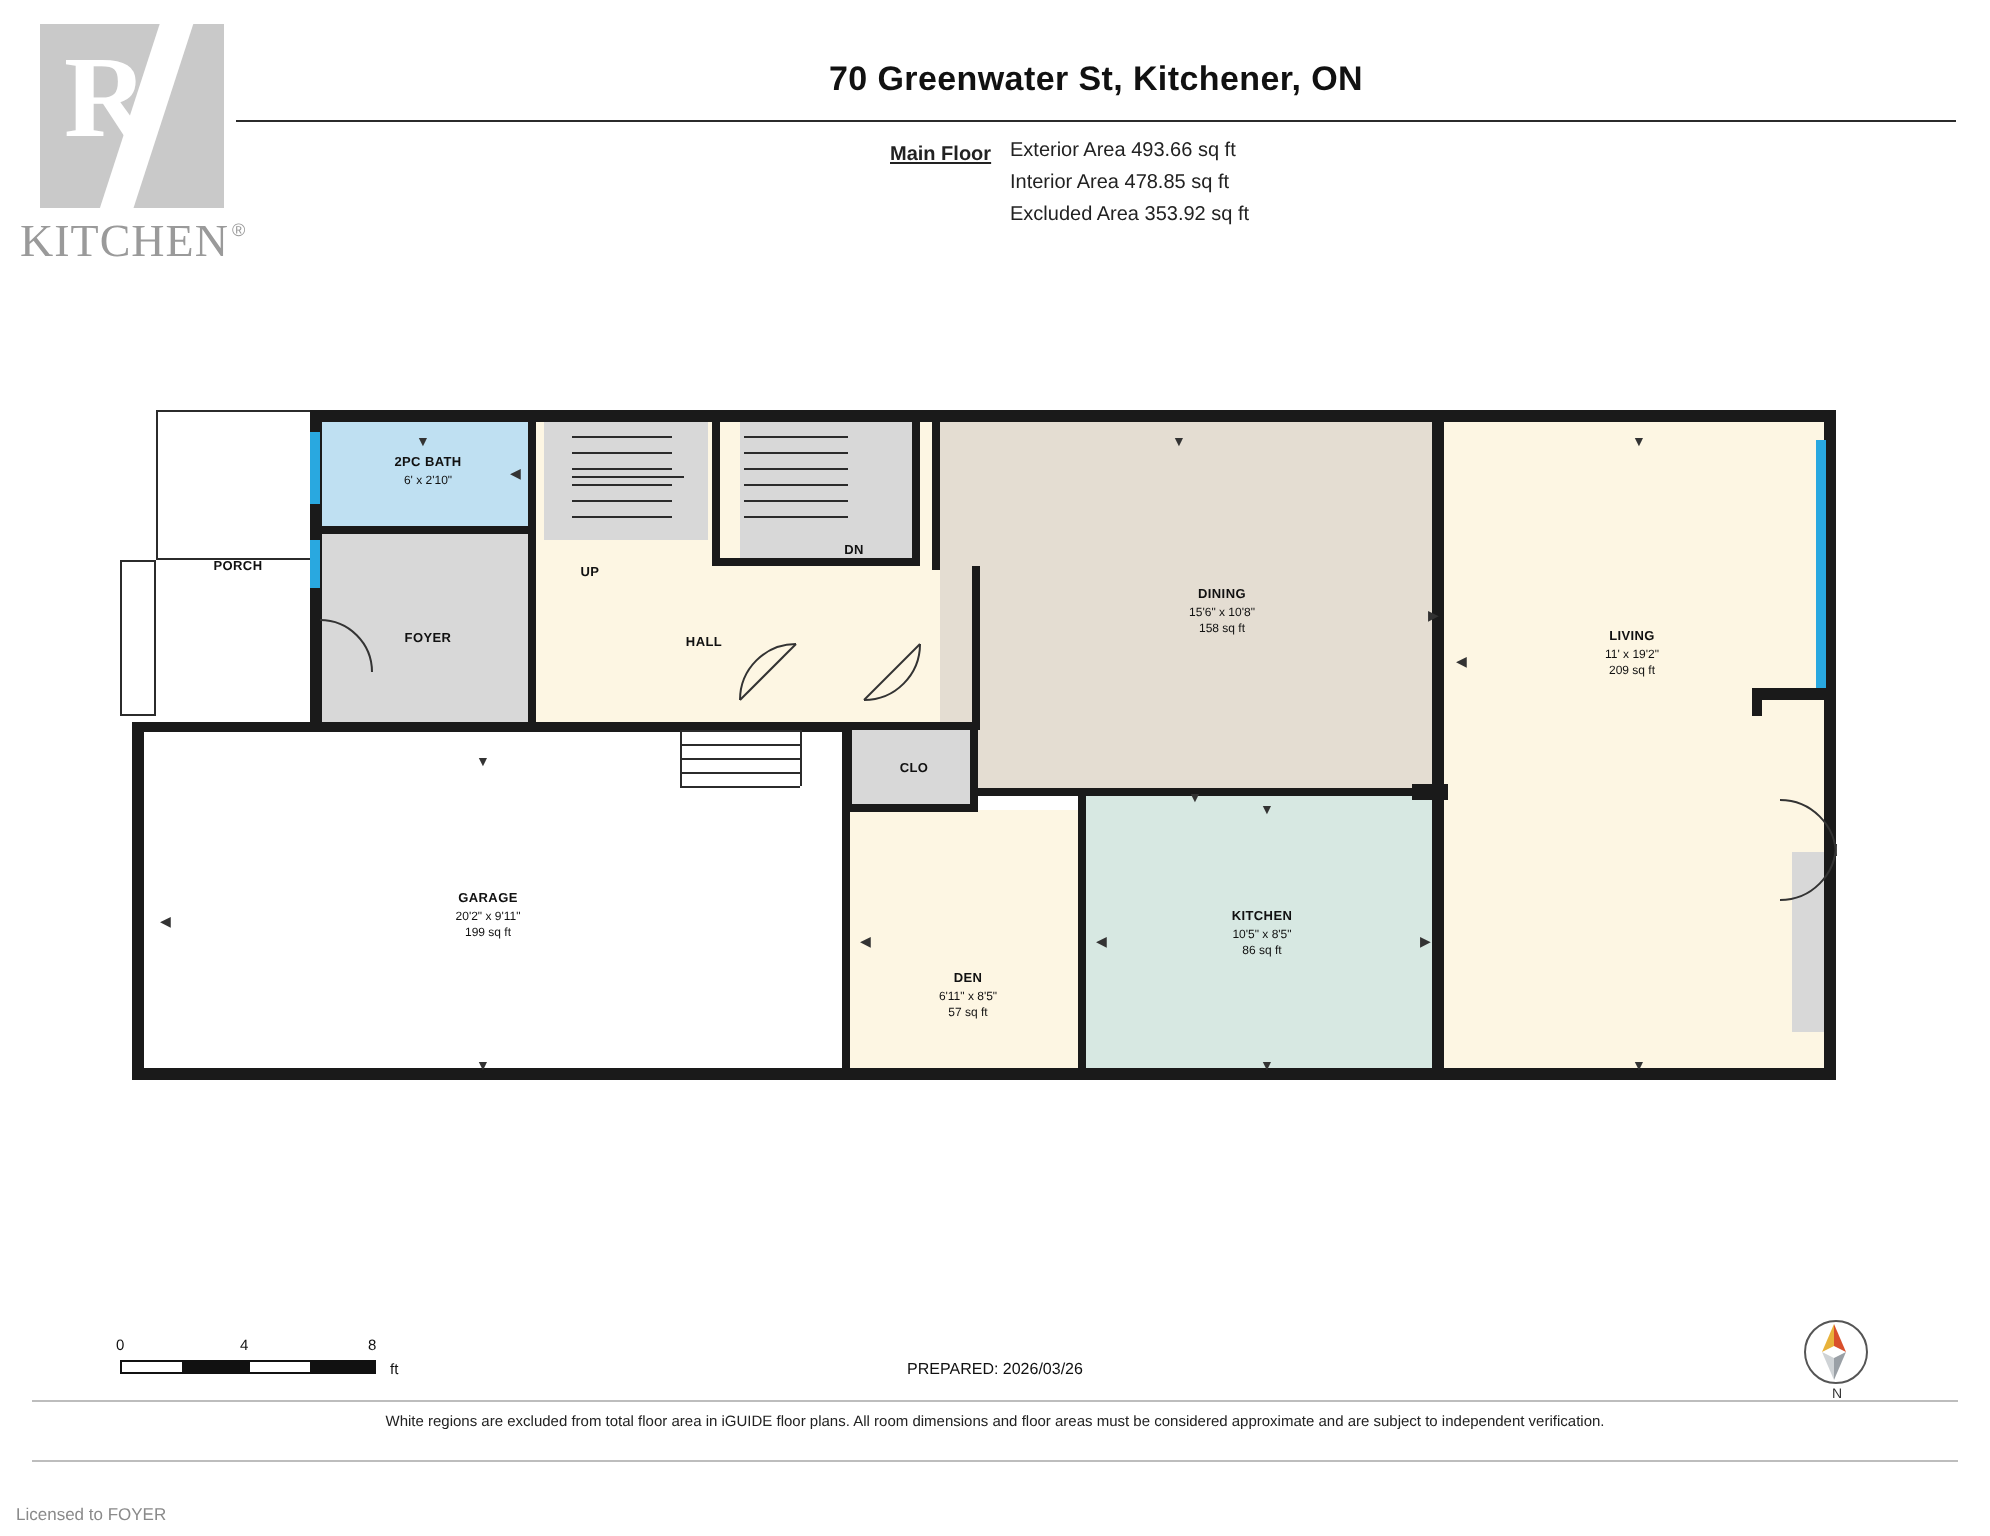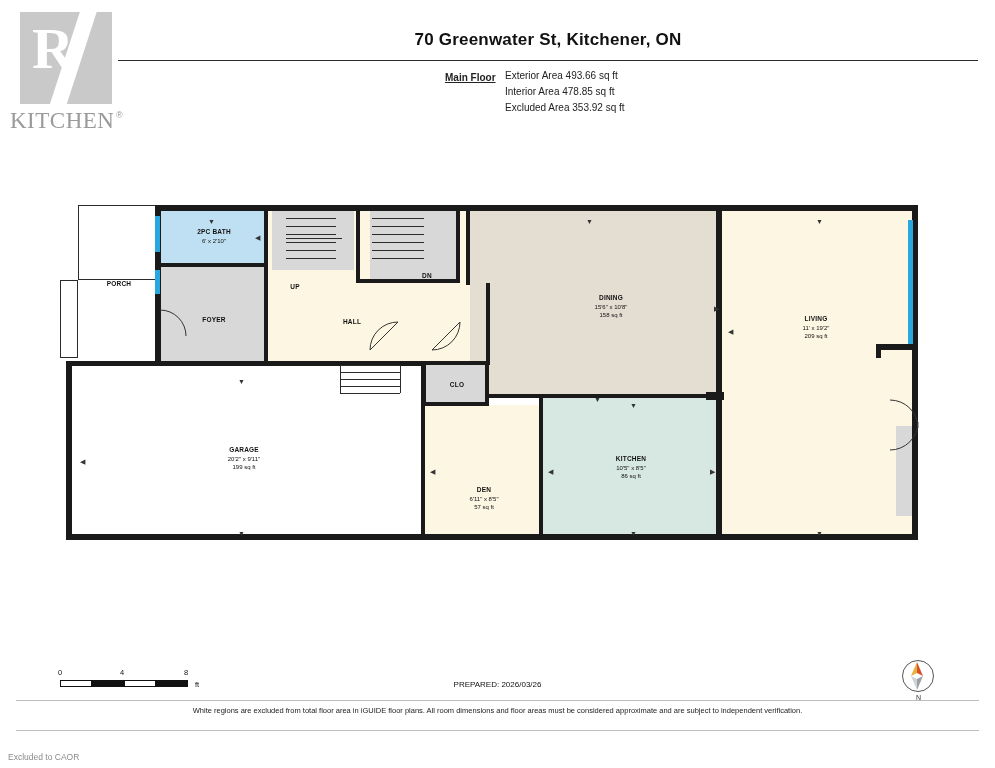--- a/index.html
+++ b/index.html
@@ -471,13 +471,13 @@
     <polygon points="21,34 27,20 21,23" fill="#9aa0a6"></polygon>
     <polygon points="21,34 15,20 21,23" fill="#cfd3d6"></polygon>
   </svg>
   <div class="nlabel">N</div>
 </div>
 
 <div id="disclaimer-rule-top"></div>
 <div id="disclaimer">White regions are excluded from total floor area in iGUIDE floor plans. All room dimensions and floor areas must be considered approximate and are subject to independent verification.</div>
 <div id="disclaimer-rule-bot"></div>
 
-<div id="license">Excluded to CAOR</div>
+<div id="license">Licensed to FOYER</div>
 
 </body></html>

